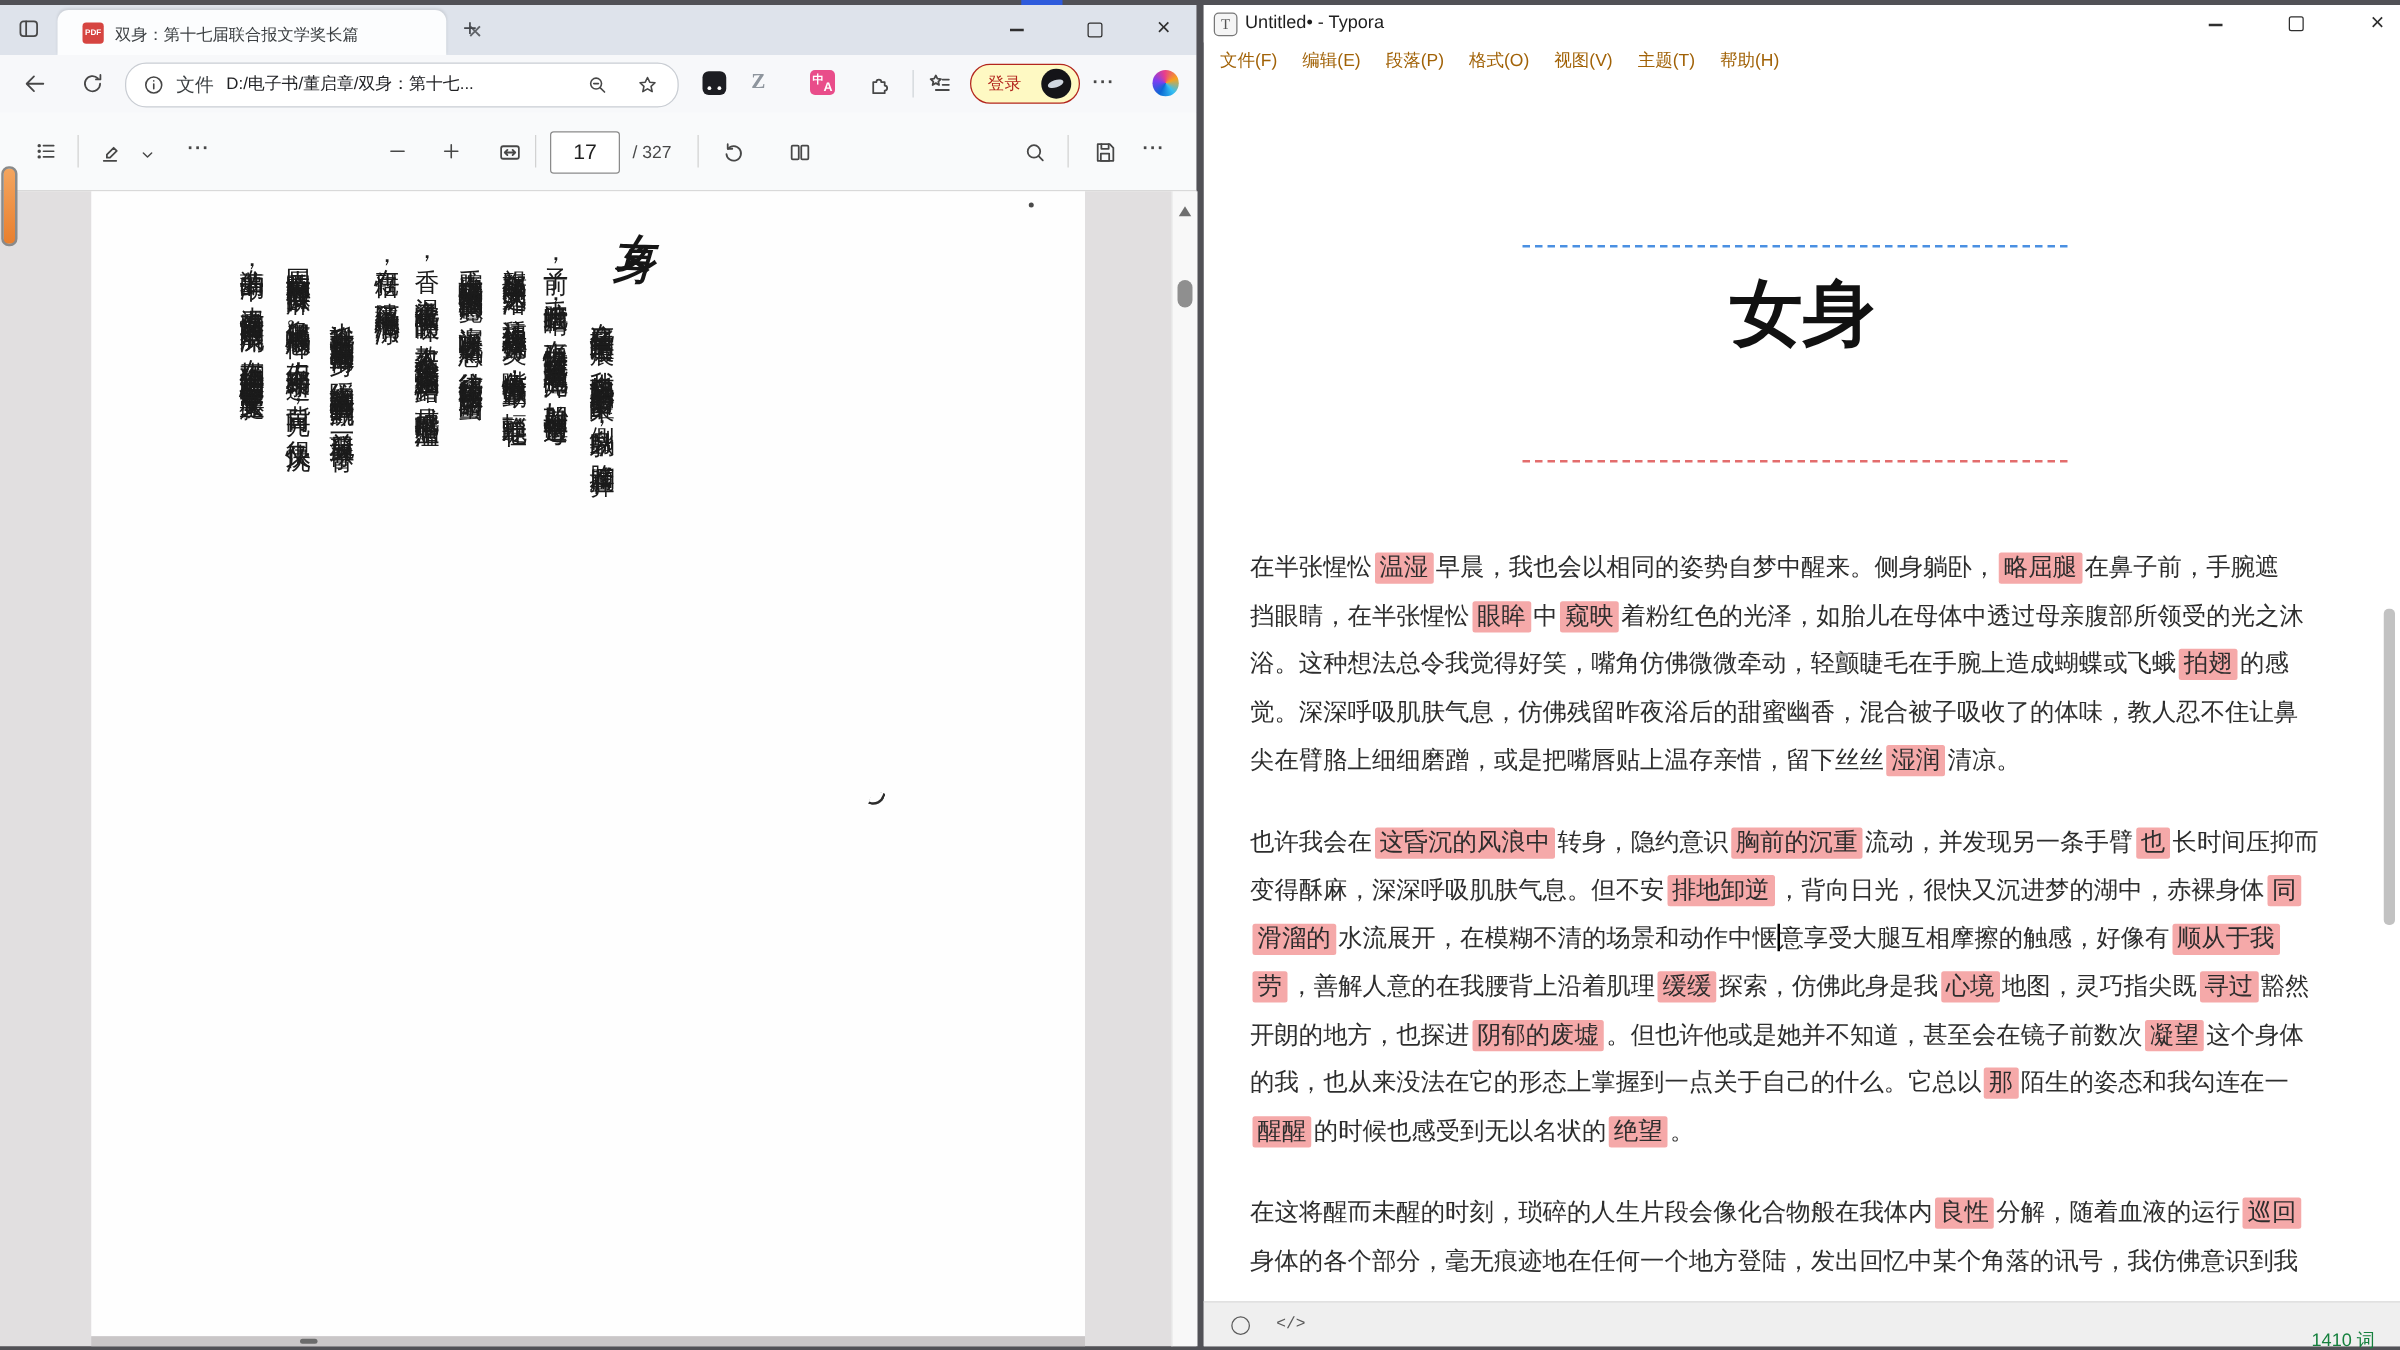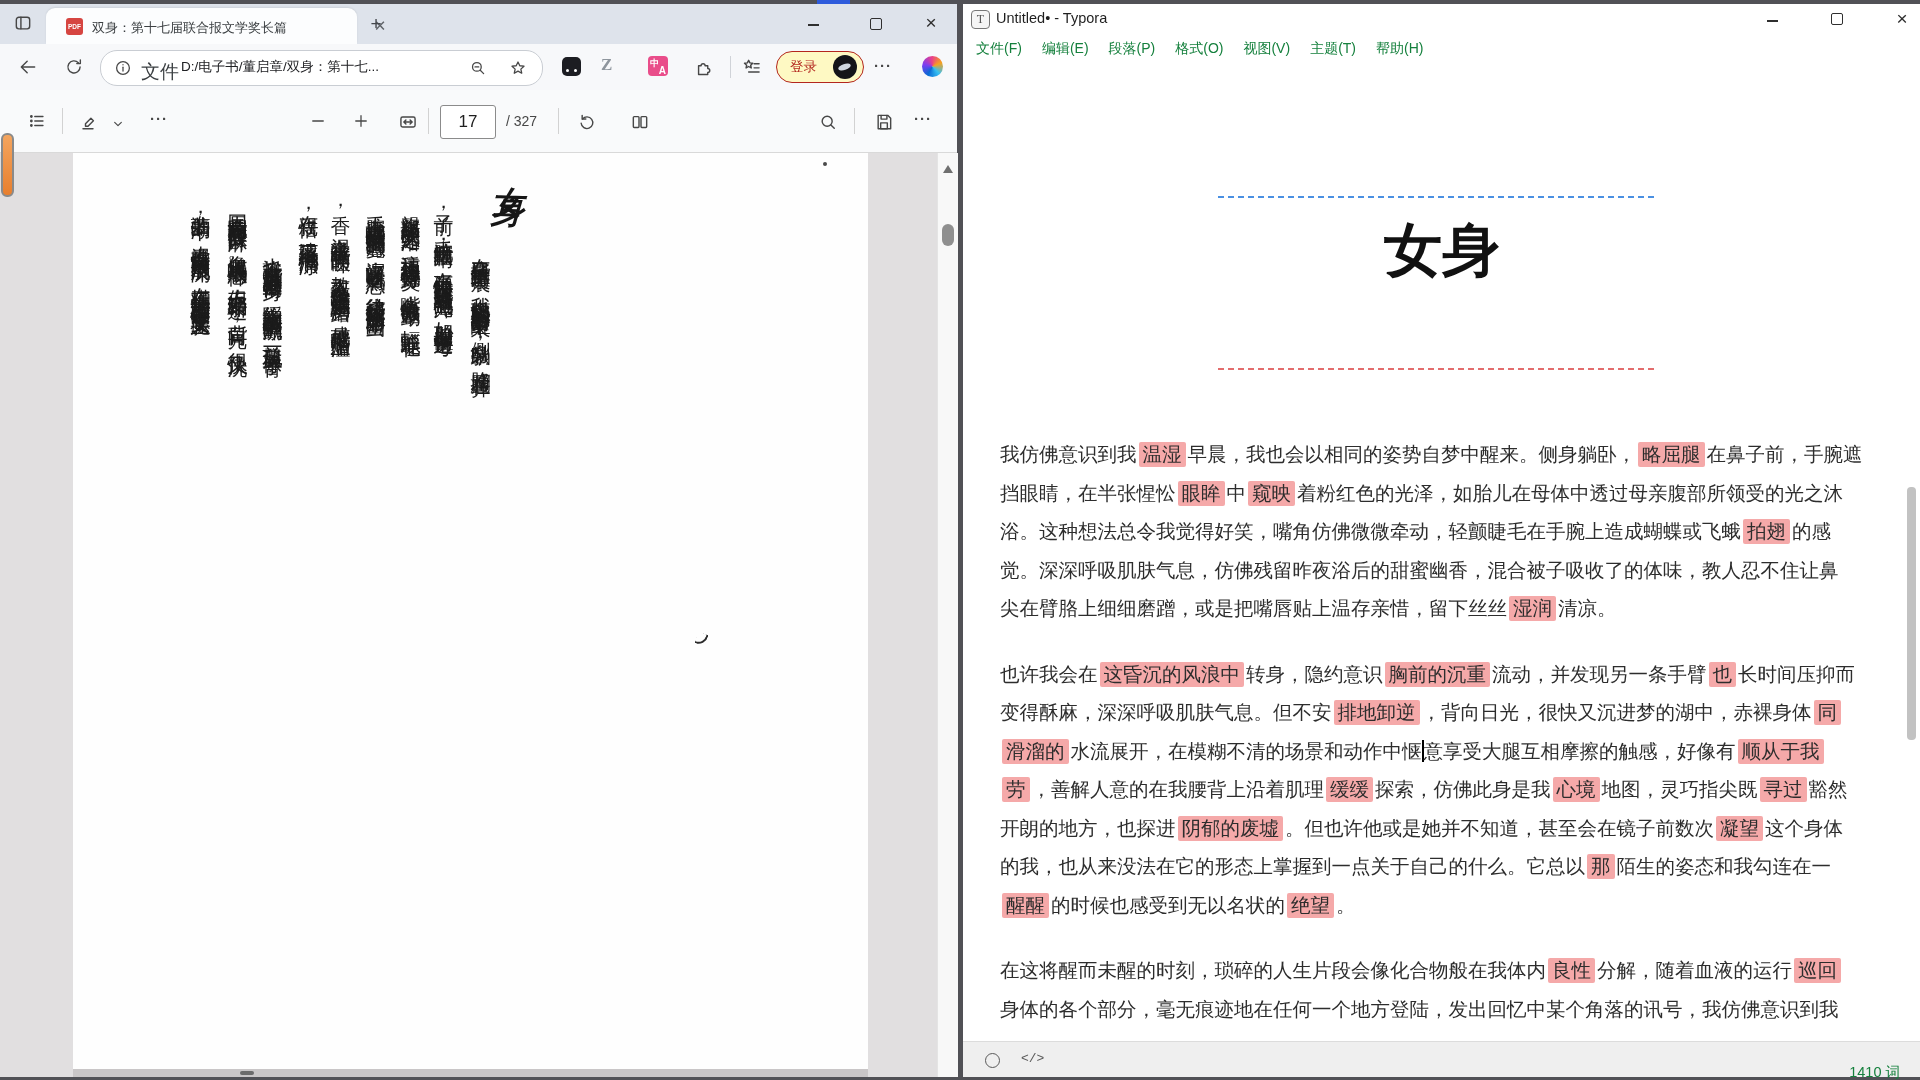--- a/index.html
+++ b/index.html
@@ -30,21 +30,21 @@
   .new-tab{left:366px;top:10px;width:20px;height:20px;font-size:19px;color:#44474c;text-align:center;line-height:19px;}
   .wc{top:8px;width:24px;height:24px;text-align:center;}
   .wc-minbar{display:inline-block;width:11px;height:1.6px;background:#2f2f2f;margin-top:11px;}
   .wc-maxbox{display:inline-block;width:10px;height:10px;border:1.4px solid #2f2f2f;border-radius:2px;margin-top:6px;}
   .wc-x{font-size:19px;color:#2f2f2f;line-height:22px;}
 
   
   .addr-row{left:0;top:40px;width:957px;height:46px;background:#f7f8fa;}
   .nav-ic{top:13px;}
   .addr-pill{left:100px;top:6px;width:441px;height:34px;background:#fff;border:1px solid #c9cdd3;border-radius:17px;}
-  .addr-proto{left:40px;top:8px;font-size:19px;color:#3c4043;}
+  .addr-proto{left:40px;top:8px;font-size:15px;color:#3c4043;}
   .addr-url{left:80px;top:7px;font-size:13.5px;color:#202124;white-space:nowrap;}
   .ext-dark{left:562px;top:13px;width:19px;height:19px;border-radius:5px;background:#1c1d22;}
   .eye{position:absolute;width:3.4px;height:3.4px;border-radius:50%;background:#fff;bottom:4px;}
   .ext-z{left:601px;top:11px;font-size:17px;font-weight:bold;color:#8e959d;font-family:"Liberation Serif",serif;}
   .ext-tr{left:648px;top:12px;width:20px;height:20px;border-radius:4px;background:#e94d8a;}
   .tr-a{position:absolute;color:#fff;font-weight:bold;}
   .vdiv{width:1px;background:#d0d3d8;}
   .login{left:776px;top:7px;width:86px;height:30px;border:1.6px solid #b3261e;border-radius:16px;background:#fef9c3;}
   .login-label{left:13px;top:6px;font-size:13.5px;color:#b3261e;}
   .avatar{left:56px;top:2.5px;width:24px;height:24px;border-radius:50%;background:#141418;overflow:hidden;}
@@ -82,21 +82,21 @@
   .pdf-thumb{left:4px;top:71px;width:12px;height:22px;background:#8f8f8f;border-radius:6px;}
 
   
   .typora{left:963px;top:4px;width:957px;height:1073px;background:#fff;}
   .t-titlebar{left:0;top:0;width:957px;height:30px;background:#fff;}
   .t-logo{left:8px;top:6px;width:17px;height:17px;border:1.3px solid #777;border-radius:4px;
      font-family:"Liberation Serif",serif;font-size:12px;color:#555;text-align:center;line-height:16px;background:#f5f5f5;}
   .t-title{left:33px;top:6px;font-size:14.5px;color:#1f1f1f;}
   .t-wc{top:4px;width:30px;height:22px;text-align:center;}
   .t-menubar{left:0;top:30px;width:957px;height:30px;display:flex;align-items:center;padding-left:3px;box-sizing:border-box;}
-  .menu-item{padding:3px 10px;font-size:14px;color:#15803d;}
+  .menu-item{padding:3px 10px;font-size:14px;color:#a16207;}
   .t-content{left:0;top:60px;width:957px;height:977px;overflow:hidden;}
   .dash{height:0;border-top:2px dashed #4a90e2;}
   .dash.red{border-top-color:#e36d6d;}
   .t-h1{left:37px;top:148px;width:884px;text-align:center;font-family:"Liberation Serif","DejaVu Serif",serif;
      font-weight:bold;font-size:58px;color:#111;margin:0;}
   .doc{left:37px;top:371px;width:890px;font-size:19.5px;color:#2d2d2d;}
   .para{margin-bottom:27px;}
   .line{white-space:nowrap;height:38.5px;line-height:38.5px;}
   .hl{background:#f5a9a9;padding:1px 4px 2px;margin:0 2px;border-radius:2px;}
   .caret{display:inline-block;width:2px;height:22px;background:#000;vertical-align:-4px;animation:blink 1.1s step-end infinite;}
@@ -338,21 +338,21 @@
         <span class="menu-item">视图(V)</span>
         <span class="menu-item">主题(T)</span>
         <span class="menu-item">帮助(H)</span>
       </div>
     <div class="abs t-content">
       <div class="abs dash" style="left:255px;top:132px;width:436px"></div>
       <h1 class="abs t-h1">女身</h1>
       <div class="abs dash red" style="left:255px;top:304px;width:436px"></div>
       <div class="abs doc" id="t-doc">
           <div class="para">
-            <div class="line"><span>我仿佛意识到我</span><span class="hl">温湿</span><span>早晨，我也会以相同的姿势自梦中醒来。侧身躺卧，</span><span class="hl">略屈腿</span><span>在鼻子前，手腕遮</span></div>
+            <div class="line"><span>在半张惺忪</span><span class="hl">温湿</span><span>早晨，我也会以相同的姿势自梦中醒来。侧身躺卧，</span><span class="hl">略屈腿</span><span>在鼻子前，手腕遮</span></div>
             <div class="line"><span>挡眼睛，在半张惺忪</span><span class="hl">眼眸</span><span>中</span><span class="hl">窥映</span><span>着粉红色的光泽，如胎儿在母体中透过母亲腹部所领受的光之沐</span></div>
             <div class="line"><span>浴。这种想法总令我觉得好笑，嘴角仿佛微微牵动，轻颤睫毛在手腕上造成蝴蝶或飞蛾</span><span class="hl">拍翅</span><span>的感</span></div>
             <div class="line"><span>觉。深深呼吸肌肤气息，仿佛残留昨夜浴后的甜蜜幽香，混合被子吸收了的体味，教人忍不住让鼻</span></div>
             <div class="line"><span>尖在臂胳上细细磨蹭，或是把嘴唇贴上温存亲惜，留下丝丝</span><span class="hl">湿润</span><span>清凉。</span></div>
           </div>
           <div class="para">
             <div class="line"><span>也许我会在</span><span class="hl">这昏沉的风浪中</span><span>转身，隐约意识</span><span class="hl">胸前的沉重</span><span>流动，并发现另一条手臂</span><span class="hl">也</span><span>长时间压抑而</span></div>
             <div class="line"><span>变得酥麻，深深呼吸肌肤气息。但不安</span><span class="hl">排地卸逆</span><span>，背向日光，很快又沉进梦的湖中，赤裸身体</span><span class="hl">同</span></div>
             <div class="line"><span class="hl">滑溜的</span><span>水流展开，在模糊不清的场景和动作中惬</span><span class="caret"></span><span>意享受大腿互相摩擦的触感，好像有</span><span class="hl">顺从于我</span></div>
             <div class="line"><span class="hl">劳</span><span>，善解人意的在我腰背上沿着肌理</span><span class="hl">缓缓</span><span>探索，仿佛此身是我</span><span class="hl">心境</span><span>地图，灵巧指尖既</span><span class="hl">寻过</span><span>豁然</span></div>

